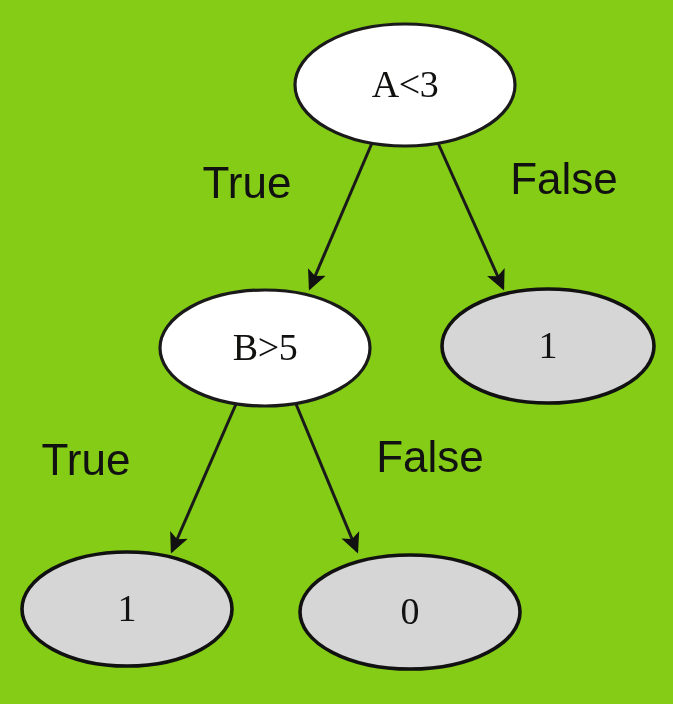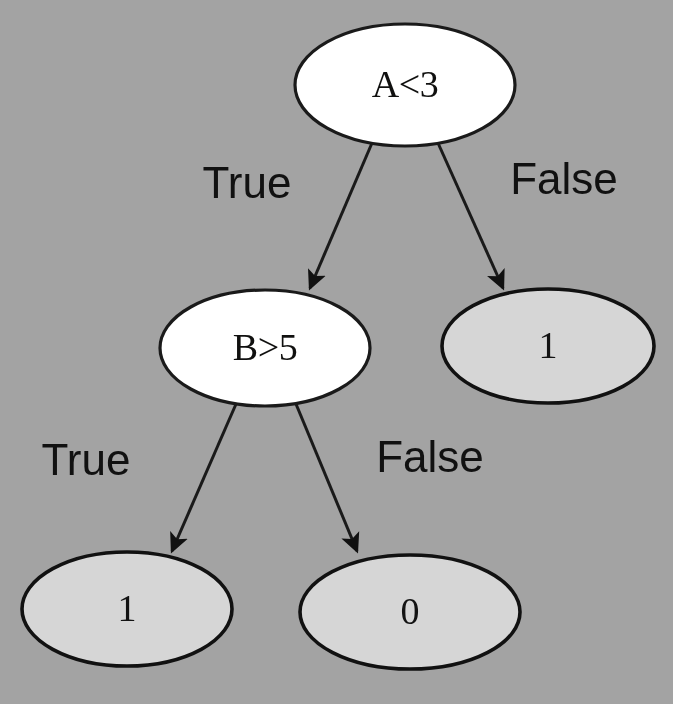--- a/index.html
+++ b/index.html
@@ -9,21 +9,21 @@
   }
   body {
     width: 673px;
     height: 704px;
     font-family: "Liberation Sans", sans-serif;
   }
   #diagram-root {
     position: relative;
     width: 673px;
     height: 704px;
-    background: #a3a3a3;
+    background: #84cc16;
     overflow: hidden;
   }
   #tree-svg {
     position: absolute;
     top: 0;
     left: 0;
     width: 673px;
     height: 704px;
   }
   .node-ellipse-internal {

